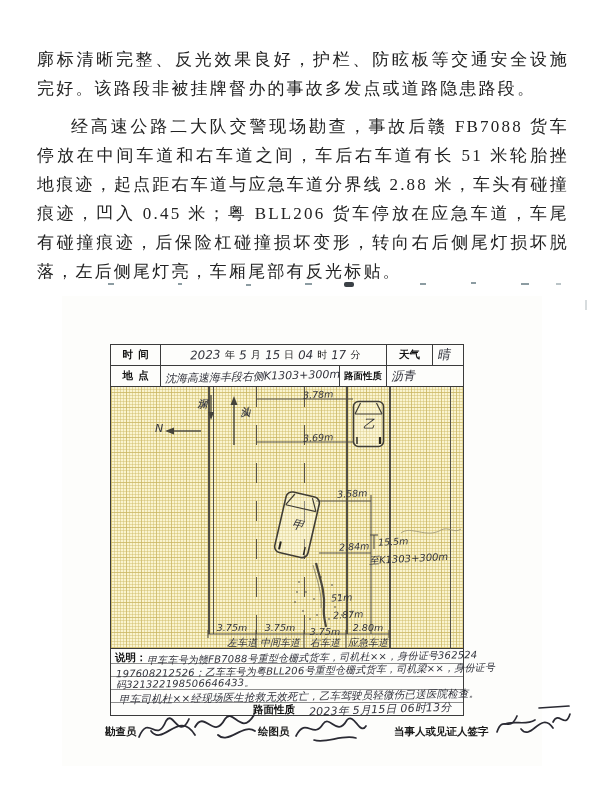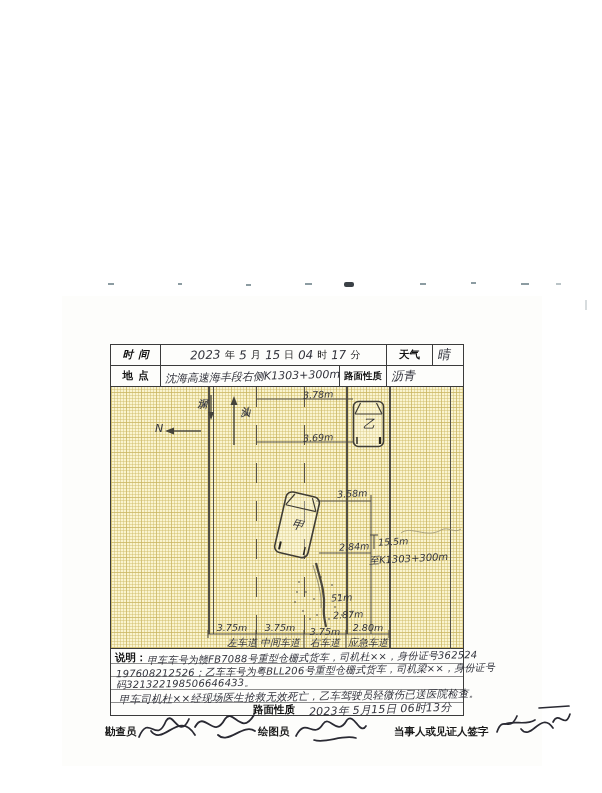--- a/index.html
+++ b/index.html
@@ -52,39 +52,41 @@
   .dtlab{position:absolute;font-weight:bold;font-size:10.5px;color:#111;}
   
   .sigrow-label{position:absolute;font-size:10.5px;font-weight:bold;color:#181818;white-space:nowrap;}
   .scribble{position:absolute;}
 </style>
 </head>
 <body>
 
 <div class="page">
 
+  <div class="para" style="top:45px;">廓标清晰完整、反光效果良好，护栏、防眩板等交通安全设施完好。该路段非被挂牌督办的事故多发点或道路隐患路段。</div>
+  <div class="para indent" style="top:112px;">经高速公路二大队交警现场勘查，事故后赣 FB7088 货车停放在中间车道和右车道之间，车后右车道有长 51 米轮胎挫地痕迹，起点距右车道与应急车道分界线 2.88 米，车头有碰撞痕迹，凹入 0.45 米；粤 BLL206 货车停放在应急车道，车尾有碰撞痕迹，后保险杠碰撞损坏变形，转向右后侧尾灯损坏脱落，左后侧尾灯亮，车厢尾部有反光标贴。</div>
 
   <div class="scan"></div>
 
   <div class="speck" style="left:108px;top:283px;width:6px;"></div>
   <div class="speck" style="left:178px;top:283px;width:4px;"></div>
   <div class="speck" style="left:246px;top:284px;width:5px;"></div>
   <div class="speck" style="left:305px;top:283px;width:7px;"></div>
   <div class="blob" style="left:344px;top:282px;width:10px;height:5px;"></div>
   <div class="speck" style="left:420px;top:283px;width:6px;"></div>
   <div class="speck" style="left:471px;top:282px;width:5px;"></div>
   <div class="speck" style="left:521px;top:283px;width:8px;"></div>
   <div class="speck" style="left:556px;top:283px;width:5px;opacity:.6;"></div>
   <div class="speck" style="left:585px;top:300px;width:2px;height:10px;opacity:.35;"></div>
 
 
   <div class="form-table">
 
     <div class="hrow">
-      <div class="cell lab" style="width:50px;font-style:italic;">时  间</div>
+      <div class="cell lab" style="width:50px;">时  间</div>
       <div class="cell" style="width:226px;border-right:1.2px solid #3b3b3b;">
         <span class="hw hw-num">2023</span>
         <span class="unit">年</span>
         <span class="hw hw-num">5</span>
         <span class="unit">月</span>
         <span class="hw hw-num">15</span>
         <span class="unit">日</span>
         <span class="hw hw-num">04</span>
         <span class="unit">时</span>
         <span class="hw hw-num">17</span>

